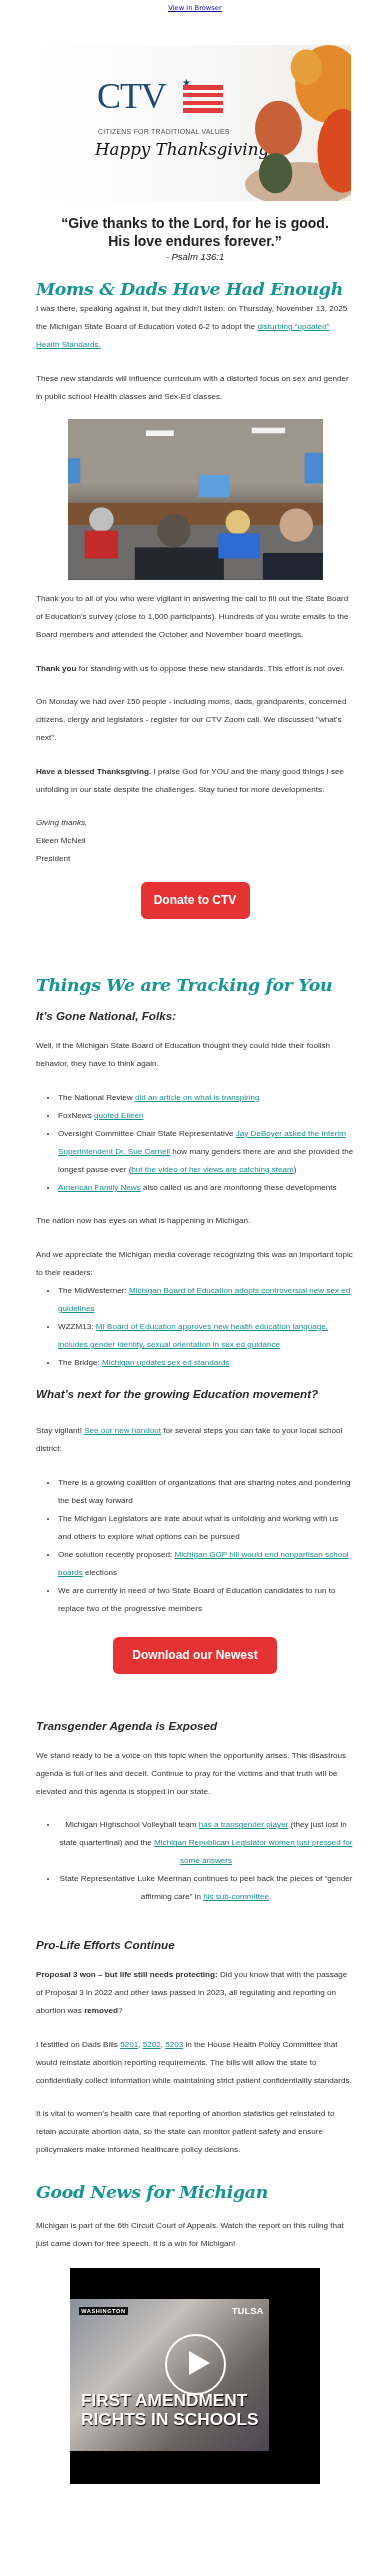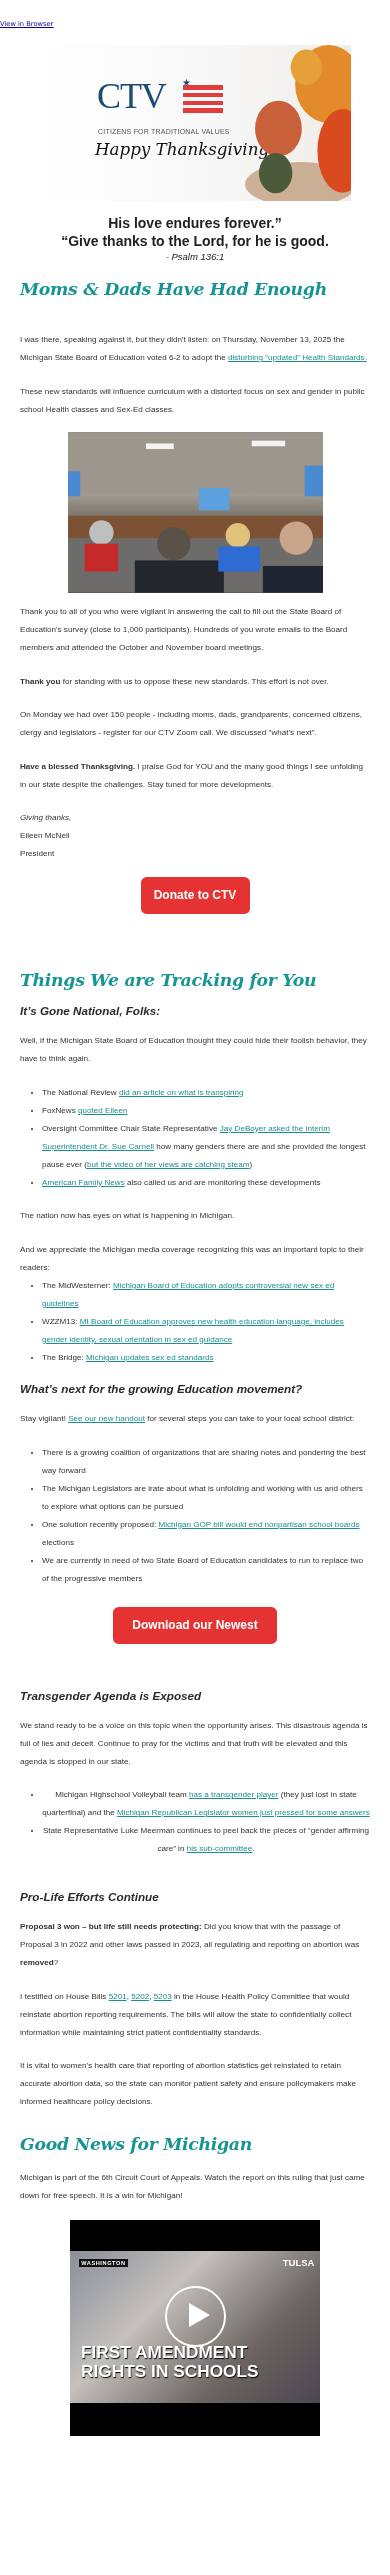--- a/index.html
+++ b/index.html
@@ -1,40 +1,40 @@
 <!DOCTYPE html>
 <html style="font-size:9px"><head>
 <meta charset="utf-8">
 <style>
   * { box-sizing: border-box; margin: 0; padding: 0; }
   body { width: 390px; background: #ffffff; font-family: "Liberation Sans", sans-serif; color: #222; }
   .page { width: 390px; position: relative; }
   a { color: #1a8f8f; text-decoration: underline; }
-  .view-browser { text-align: left; padding-top: 20px; height: 45px; font-family: "DejaVu Sans", sans-serif; font-size: 6.7px; text-decoration: underline; }
+  .view-browser { text-align: center; padding-top: 4px; height: 45px; font-family: "DejaVu Sans", sans-serif; font-size: 6.7px; text-decoration: underline; }
   .view-browser a { color: #0b0b9a; }
   .banner { width: 312px; height: 156px; margin: 0 auto; position: relative; background: linear-gradient(90deg, #ffffff 0%, #f7f7f7 60%, #f0ece6 100%); overflow: hidden; }
   .logo-ctv { position: absolute; left: 58px; top: 33px; font-family: "Liberation Serif", serif; font-size: 36px; color: #1d4a73; letter-spacing: -1.1px; line-height: 1; }
   .logo-flag { position: absolute; left: 144px; top: 40px; width: 40px; height: 36px; }
   .logo-flag span { display: block; height: 4.5px; margin-bottom: 3.3px; background: #e23c3c; }
   .logo-star { position: absolute; left: 143px; top: 32px; color: #1d4a73; font-size: 10px; }
   .logo-sub { position: absolute; left: 59px; top: 83px; font-size: 7px; color: #555; letter-spacing: 0.2px; }
   .logo-script { position: absolute; left: 56px; top: 94px; font-family: "DejaVu Serif", serif; font-style: italic; font-size: 16.7px; color: #111; }
   .pumpkins { position: absolute; right: 0; top: 0; width: 134px; height: 156px; }
   .quote { text-align: center; font-family: "Liberation Sans", sans-serif; font-weight: bold; font-size: 14px; color: #222; line-height: 18px; margin-top: 13.4px; }
   .psalm { text-align: center; font-style: italic; font-size: 9.5px; color: #222; margin-top: 1.1px; }
-  .content { padding: 0 20px; }
+  .content { padding: 0 36px; }
   h2.serif-head { font-family: "DejaVu Serif", serif; font-style: italic; font-weight: bold; color: #179494; font-size: 17.3px; line-height: 22px; letter-spacing: -0.3px; }
   h3.sub-head { font-style: italic; font-weight: bold; font-size: 11.7px; color: #2a2a2a; line-height: 15.6px; }
   p, li { font-size: 8.1px; line-height: 18px; color: #333; }
   ul { padding-left: 22px; }
   .btn-red { display: inline-block; background: #e53333; color: #fff; font-weight: bold; font-size: 12px; border-radius: 5.6px; text-decoration: none; text-align: center; }
   .btn-wrap { text-align: center; }
   .photo { width: 255px; height: 161px; margin: 0 auto; background: linear-gradient(#8d8880 0%, #b9b2a6 30%, #746e66 55%, #3e3b3a 100%); position: relative; overflow: hidden; }
   .video { width: 250px; height: 216px; margin: 0 auto; background: #000; position: relative; }
-  .video-img { position: absolute; top: 31px; left: 0; width: 250px; height: 152px; background: linear-gradient(135deg, #8a8f99 0%, #c4c0bc 35%, #6b6460 70%, #4c4651 100%); }
+  .video-img { position: absolute; top: 31px; left: 0; width: 199px; height: 152px; background: linear-gradient(135deg, #8a8f99 0%, #c4c0bc 35%, #6b6460 70%, #4c4651 100%); }
 </style>
 </head>
 <body>
 
 <div class="page">
 
   <div class="view-browser">
     <a href="#">View in Browser</a>
   </div>
 
@@ -53,28 +53,28 @@
       <ellipse cx="150" cy="250" rx="100" ry="40" fill="#b0835a" opacity="0.6"></ellipse>
       <ellipse cx="110" cy="150" rx="42" ry="50" fill="#c8603a"></ellipse>
       <ellipse cx="200" cy="70" rx="60" ry="70" fill="#e38b2b"></ellipse>
       <ellipse cx="225" cy="190" rx="45" ry="75" fill="#d94a1f"></ellipse>
       <ellipse cx="105" cy="230" rx="30" ry="36" fill="#4b5a3a"></ellipse>
       <ellipse cx="160" cy="40" rx="28" ry="32" fill="#e6a03a"></ellipse>
     </svg>
   </div>
 
   <div class="quote">
+    <div>“Give thanks to the Lord, for he is good.</div>
     <div>His love endures forever.”</div>
-    <div>“Give thanks to the Lord, for he is good.</div>
   </div>
   <div class="psalm">- Psalm 136:1</div>
 
   <div class="content">
     <h2 class="serif-head" style="margin-top:15.6px;">Moms &amp; Dads Have Had Enough</h2>
-    <p style="margin-top:31px;"><span>I was there, speaking against it, but they didn't listen: on Thursday, November 13, 2025 the Michigan State Board of Education voted 6-2 to adopt the </span><a href="#">disturbing “updated” Health Standards.</a></p>
+    <p style="margin-top:0;"><span>I was there, speaking against it, but they didn't listen: on Thursday, November 13, 2025 the Michigan State Board of Education voted 6-2 to adopt the </span><a href="#">disturbing “updated” Health Standards.</a></p>
     <p style="margin-top:15.6px;">These new standards will influence curriculum with a distorted focus on sex and gender in public school Health classes and Sex-Ed classes.</p>
   </div>
 
   <div class="photo" style="margin-top:13.4px;">
     <svg width="255" height="161" viewBox="0 0 458 288">
       <rect width="458" height="110" fill="#9c968c"></rect>
       <rect x="140" y="20" width="50" height="10" fill="#f3f3f3"></rect>
       <rect x="330" y="15" width="60" height="10" fill="#f3f3f3"></rect>
       <rect x="235" y="100" width="55" height="40" fill="#5da0de"></rect>
       <rect x="0" y="70" width="22" height="45" fill="#4a8ad0"></rect>
@@ -117,41 +117,41 @@
     </ul>
     <p style="margin-top:15.6px;">The nation now has eyes on what is happening in Michigan.</p>
     <p style="margin-top:15.6px;">And we appreciate the Michigan media coverage recognizing this was an important topic to their readers:</p>
     <ul>
       <li><span>The MidWesterner: </span><a href="#">Michigan Board of Education adopts controversial new sex ed guidelines</a></li>
       <li><span>WZZM13: </span><a href="#">MI Board of Education approves new health education language, includes gender identity, sexual orientation in sex ed guidance</a></li>
       <li><span>The Bridge: </span><a href="#">Michigan updates sex ed standards</a></li>
     </ul>
 
     <h3 class="sub-head" style="margin-top:14.5px;">What’s next for the growing Education movement?</h3>
-    <p style="margin-top:13px;"><span>Stay vigilant! </span><a href="#">See our new handout</a><span> for several steps you can take to your local school district:</span></p>
+    <p style="margin-top:20px;"><span>Stay vigilant! </span><a href="#">See our new handout</a><span> for several steps you can take to your local school district:</span></p>
     <ul style="margin-top:15.6px;">
       <li>There is a growing coalition of organizations that are sharing notes and pondering the best way forward</li>
       <li>The Michigan Legislators are irate about what is unfolding and working with us and others to explore what options can be pursued</li>
       <li><span>One solution recently proposed: </span><a href="#">Michigan GOP bill would end nonpartisan school boards</a><span> elections</span></li>
       <li>We are currently in need of two State Board of Education candidates to run to replace two of the progressive members</li>
     </ul>
     <div class="btn-wrap" style="margin-top:19px;">
       <a href="#" class="btn-red" style="width:164px;height:37px;line-height:37px;">Download our Newest Handout</a>
     </div>
 
     <h3 class="sub-head" style="margin-top:20px;">Transgender Agenda is Exposed</h3>
     <p style="margin-top:13.4px;">We stand ready to be a voice on this topic when the opportunity arises. This disastrous agenda is full of lies and deceit. Continue to pray for the victims and that truth will be elevated and this agenda is stopped in our state.</p>
     <ul style="margin-top:15.6px;text-align:center;">
       <li><span>Michigan Highschool Volleyball team </span><a href="#">has a transgender player</a><span> (they just lost in state quarterfinal) and the </span><a href="#">Michigan Republican Legislator women just pressed for some answers</a></li>
       <li><span>State Representative Luke Meerman continues to peel back the pieces of “gender affirming care” in </span><a href="#">his sub-committee</a><span>.</span></li>
     </ul>
 
     <h3 class="sub-head" style="margin-top:31px;">Pro-Life Efforts Continue</h3>
     <p style="margin-top:13.4px;"><b>Proposal 3 won – but life still needs protecting:</b><span> Did you know that with the passage of Proposal 3 in 2022 and other laws passed in 2023, all regulating and reporting on abortion was </span><b>removed</b><span>?</span></p>
-    <p style="margin-top:15.6px;"><span>I testified on House Bills </span><a href="#">5201</a>, <a href="#">5202</a>, <a href="#">5203</a><span> in the House Health Policy Committee that would reinstate abortion reporting requirements. The bills will allow the state to confidentially collect information while maintaining strict patient confidentiality standards.</span></p>
+    <p style="margin-top:15.6px;"><span>I testified on Dads Bills </span><a href="#">5201</a>, <a href="#">5202</a>, <a href="#">5203</a><span> in the House Health Policy Committee that would reinstate abortion reporting requirements. The bills will allow the state to confidentially collect information while maintaining strict patient confidentiality standards.</span></p>
     <p style="margin-top:15.6px;">It is vital to women’s health care that reporting of abortion statistics get reinstated to retain accurate abortion data, so the state can monitor patient safety and ensure policymakers make informed healthcare policy decisions.</p>
 
     <h2 class="serif-head" style="margin-top:22px;">Good News for Michigan</h2>
     <p style="margin-top:13.4px;">Michigan is part of the 6th Circuit Court of Appeals. Watch the report on this ruling that just came down for free speech. It is a win for Michigan!</p>
   </div>
 
   <div class="video" style="margin-top:15.6px;">
     <div class="video-img">
       <div style="position:absolute;left:9px;top:7.8px;background:#111;color:#fff;font-size:5.6px;font-weight:bold;padding:1.1px 2.2px;letter-spacing:0.6px;">WASHINGTON</div>
       <div style="position:absolute;right:5.6px;top:5.6px;color:#fff;font-size:9.5px;font-weight:bold;">TULSA</div>

